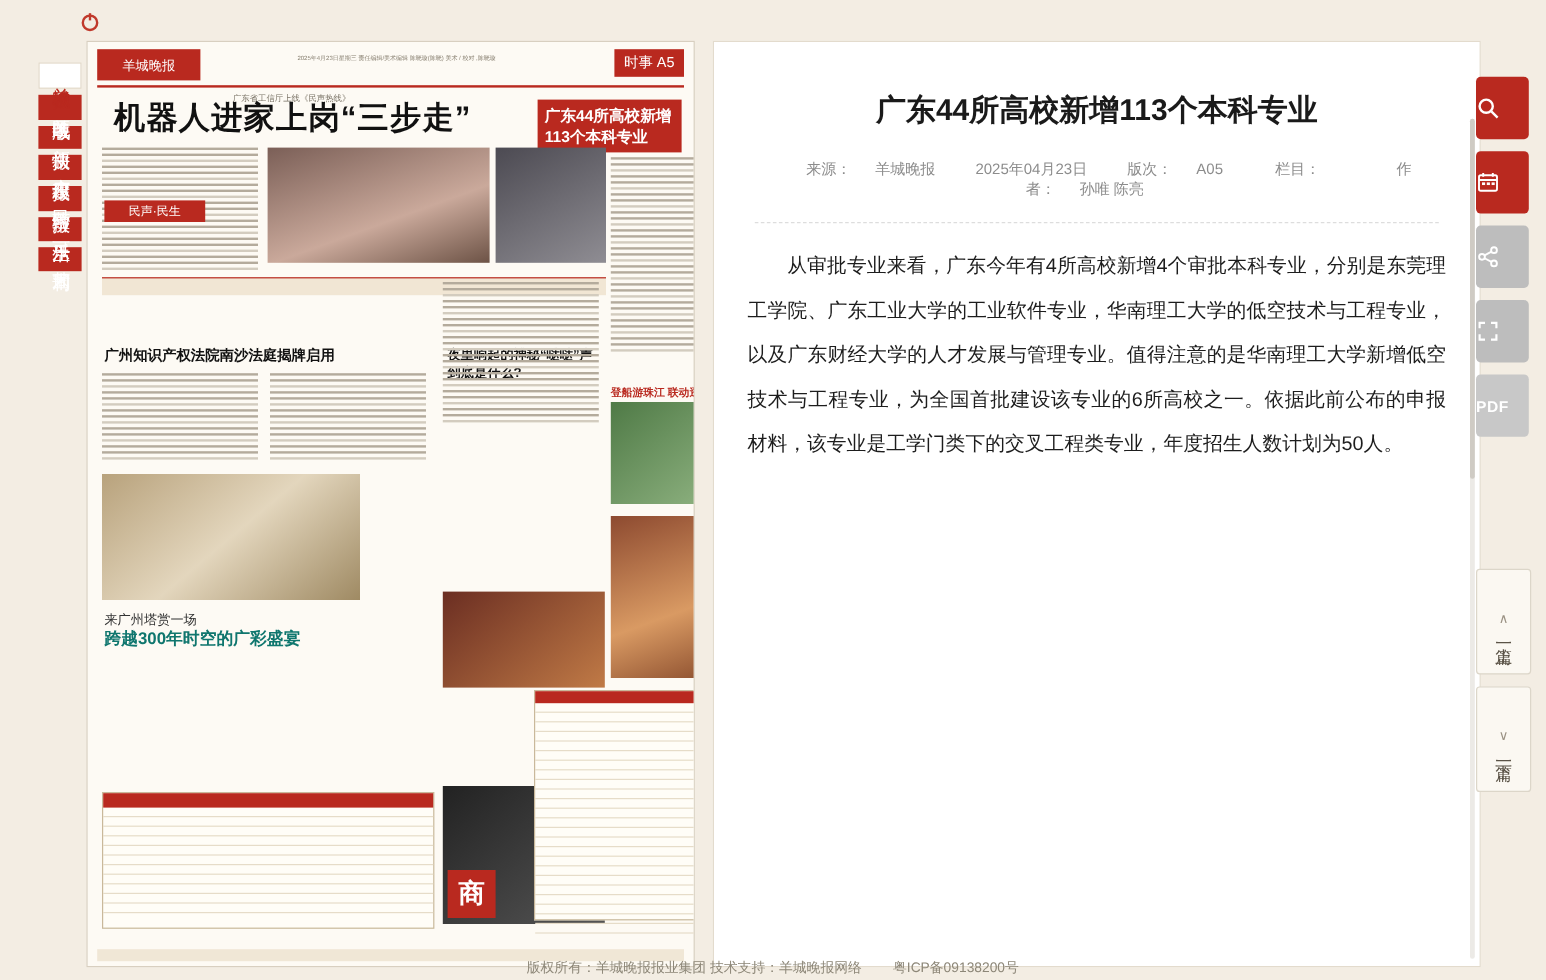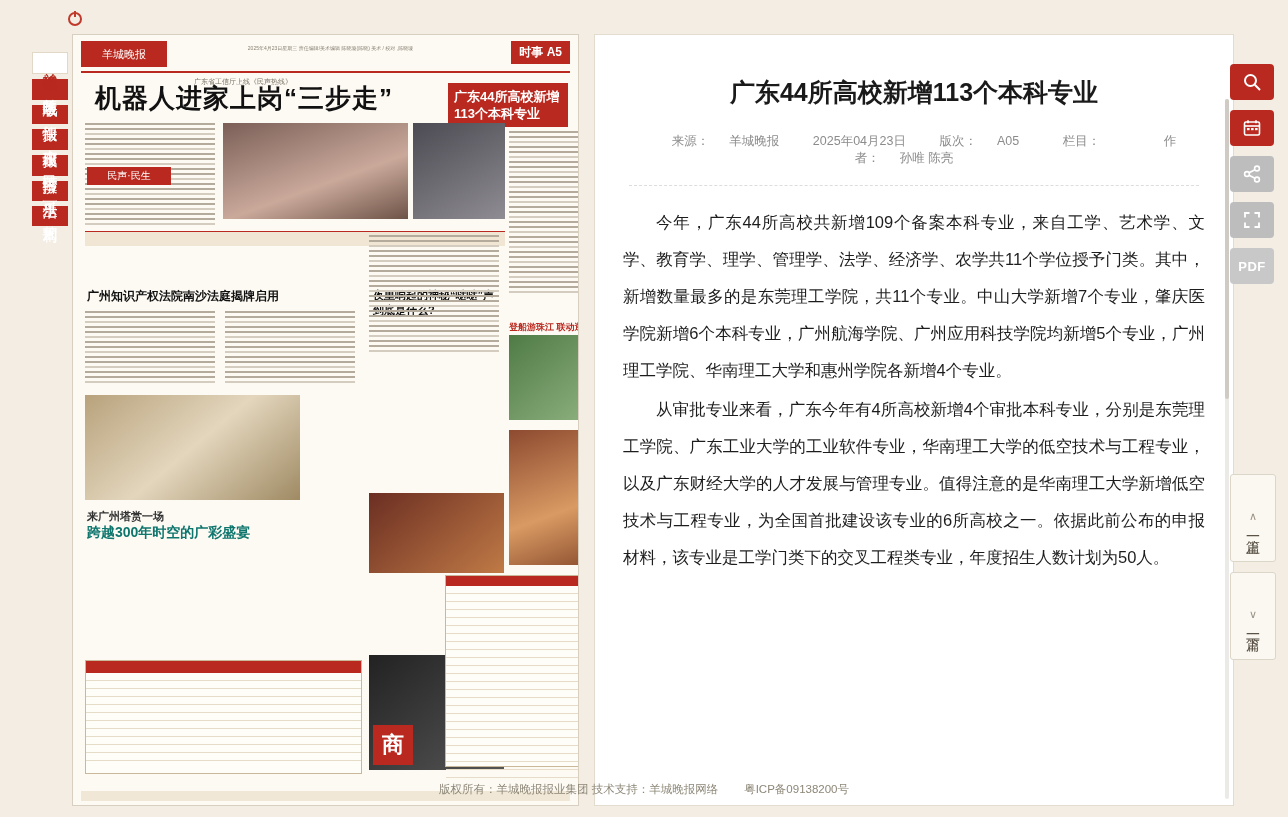--- a/index.html
+++ b/index.html
@@ -31,21 +31,21 @@
   .paper{
     position:absolute;left:72px;top:34px;width:505px;height:770px;
     background:#fdfaf4;border:1px solid #d8cfc0;overflow:hidden;
   }
   .paper-inner{position:absolute;inset:0;padding:6px 8px;box-sizing:border-box;}
   .p-masthead{height:26px;background:#b9291f;width:86px;color:#fff;font-size:11px;
      display:flex;align-items:center;justify-content:center;}
   .p-topline{position:absolute;left:100px;right:90px;top:10px;height:8px;
      font-size:5px;color:#8a8273;text-align:center;overflow:hidden;}
   .p-sec{position:absolute;right:8px;top:6px;background:#b9291f;color:#fff;
-     font-size:12px;padding:3px 8px;font-weight:bold;}
+     font-size:12px;padding:3px 8px;font-weight:normal;}
   .p-rule{position:absolute;left:8px;right:8px;top:36px;height:2px;background:#b9291f;}
 
   .p-head{position:absolute;left:22px;top:46px;width:300px;font-size:26px;font-weight:bold;
      color:#111;letter-spacing:1px;}
   .p-subhead{position:absolute;left:30px;top:42px;width:280px;font-size:7px;color:#7a7366;text-align:center;}
   .p-col-title{position:absolute;right:10px;top:48px;width:120px;background:#b9291f;color:#fff;
      font-size:13px;font-weight:bold;line-height:17px;padding:5px 6px;box-sizing:border-box;}
 
   .ph{position:absolute;background:#cfc6b6;overflow:hidden;}
   .ph.photo1{left:150px;top:88px;width:185px;height:96px;background:linear-gradient(160deg,#7b5f57,#caa99b 60%,#6d5346);}
@@ -57,21 +57,21 @@
   .ph.photo7{left:296px;top:620px;width:135px;height:115px;background:linear-gradient(140deg,#222,#555);}
 
   .txtblock{position:absolute;}
   .txtline{height:2px;background:#b4ab9c;margin-bottom:3px;}
   .txtline.sh{background:#d3ccbf;}
 
   .p-band{position:absolute;left:12px;top:196px;width:420px;height:14px;background:#f1e6d4;border-top:1px solid #b9291f;}
   .p-redtitle{position:absolute;left:14px;top:253px;width:270px;font-size:12px;font-weight:bold;color:#111;}
   .p-redtitle2{position:absolute;left:300px;top:253px;width:130px;font-size:11px;font-weight:bold;color:#111;}
   .p-bigred{position:absolute;left:14px;top:474px;width:215px;color:#b9291f;font-size:15px;font-weight:bold;}
-  .p-bigred span{display:block;font-size:11px;color:#333;font-weight:bold;}
+  .p-bigred span{display:block;font-size:11px;color:#333;font-weight:normal;}
   .p-tablebox{position:absolute;left:372px;top:540px;width:196px;height:190px;border:1px solid #c9b89a;background:#fffdf7;}
   .p-tablehdr{height:10px;background:#b9291f;}
   .p-row{height:7px;border-bottom:1px solid #e6dcc8;}
   .p-adbox{position:absolute;left:12px;top:625px;width:275px;height:112px;border:1px solid #c9b89a;background:#fffdf7;}
   .p-footer{position:absolute;left:8px;right:8px;bottom:4px;height:10px;background:#f0e7d6;}
 
   
   .article{
     position:absolute;left:594px;top:34px;width:638px;height:770px;
     background:#fff;border:1px solid #e3dbcd;overflow:hidden;
@@ -80,36 +80,36 @@
   .art-meta{margin:24px 40px 0 40px;text-align:center;font-size:12.5px;color:#8c8c8c;}
   .art-meta span{margin:12px 10px;}
   .art-sep{margin:18px 34px 0 34px;border-top:1px dashed #ddd;}
   .art-body{margin:18px 28px 0 28px;font-size:16.5px;line-height:37px;color:#1d1d1d;text-align:justify;}
   .art-body p{margin:0 0 2px 0;text-indent:2em;}
   .art-scroll{position:absolute;right:4px;top:64px;width:4px;height:700px;background:#eceae6;border-radius:2px;}
   .art-scroll i{position:absolute;left:0;top:0;width:4px;height:300px;background:#cfcbc4;border-radius:2px;display:block;}
 
   
   .rail{position:absolute;right:14px;top:64px;width:44px;}
-  .tool{width:44px;height:36px;margin-bottom:10px;border-radius:4px;display:flex;
-     align-items:center;justify-content:center;cursor:pointer;}
+  .tool{width:44px;height:52px;margin-bottom:10px;border-radius:4px;display:flex;
+     align-items:center;justify-content:flex-start;cursor:pointer;}
   .tool.red{background:#b9291f;color:#fff;}
   .tool.grey{background:#bdbdbd;color:#fff;}
   .tool.ghost{background:#c8c8c8;color:#fff;}
   .tool svg{display:block;}
   .pdf-txt{font-size:13px;font-weight:bold;letter-spacing:.5px;}
 
   .pager{position:absolute;right:14px;top:474px;width:44px;}
   .pg{width:44px;height:86px;border:1px solid #dcd6c9;background:#fbf8f2;color:#5b5347;
      font-size:14px;line-height:19px;display:flex;flex-direction:column;align-items:center;
      justify-content:center;margin-bottom:10px;cursor:pointer;border-radius:3px;}
   .pg .chev{font-size:11px;color:#9b9284;margin-bottom:3px;}
 
   
-  .bottom{position:absolute;left:0;bottom:17px;width:1288px;height:22px;
+  .bottom{position:absolute;left:0;bottom:0;width:1288px;height:22px;
      font-size:11.5px;color:#8d8778;display:flex;align-items:center;justify-content:center;gap:26px;}
 </style>
 </head>
 <body>
 
 <div class="topbar">
   <div class="top-logo"></div>
 </div>
 
 <div class="leftnav">
@@ -331,21 +331,20 @@
     <span><span>来源：</span><span>羊城晚报</span></span>
     <span>2025年04月23日</span>
     <span><span>版次：</span><span>A05</span></span>
     <span><span>栏目：</span><span></span></span>
     <span><span>作者：</span><span>孙唯 陈亮</span></span>
   </div>
 
   <div class="art-sep"></div>
 
   <div class="art-body">
-    <p>今年，广东44所高校共新增109个备案本科专业，来自工学、艺术学、文学、教育学、理学、管理学、法学、经济学、农学共11个学位授予门类。其中，新增数量最多的是东莞理工学院，共11个专业。中山大学新增7个专业，肇庆医学院新增6个本科专业，广州航海学院、广州应用科技学院均新增5个专业，广州理工学院、华南理工大学和惠州学院各新增4个专业。</p>
     <p>从审批专业来看，广东今年有4所高校新增4个审批本科专业，分别是东莞理工学院、广东工业大学的工业软件专业，华南理工大学的低空技术与工程专业，以及广东财经大学的人才发展与管理专业。值得注意的是华南理工大学新增低空技术与工程专业，为全国首批建设该专业的6所高校之一。依据此前公布的申报材料，该专业是工学门类下的交叉工程类专业，年度招生人数计划为50人。</p>
   </div>
 
   <div class="art-scroll">
       <i></i>
     </div>
 </div>
 
 <div class="rail">
   <div class="tool red">

